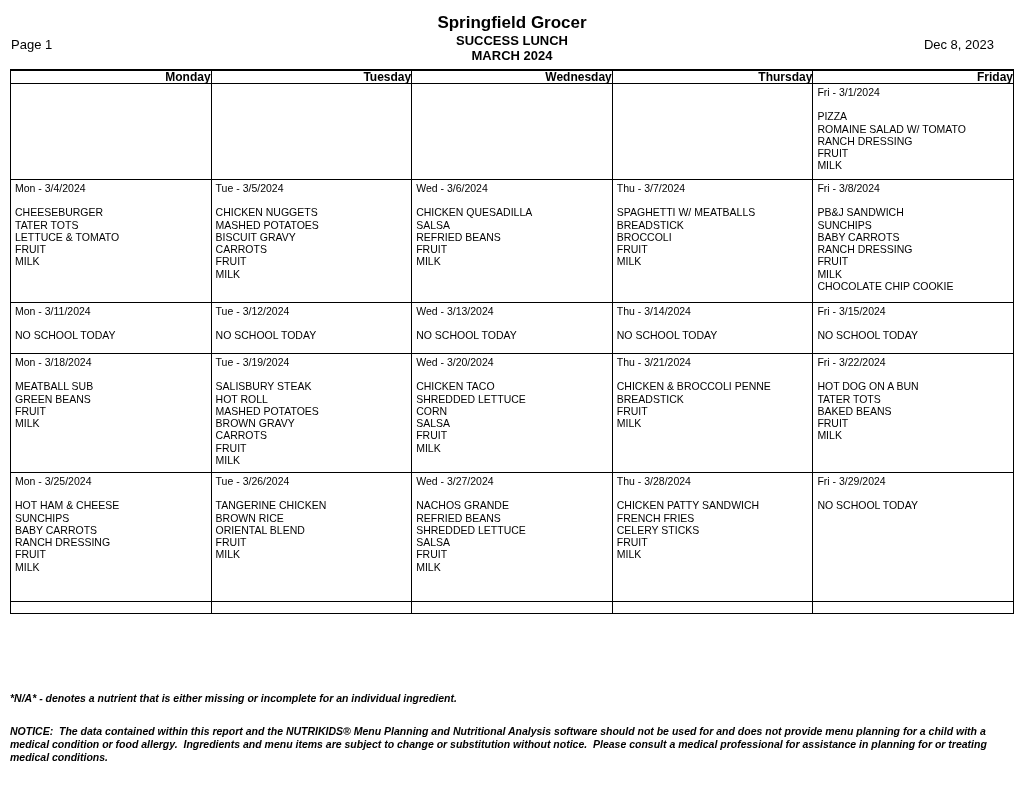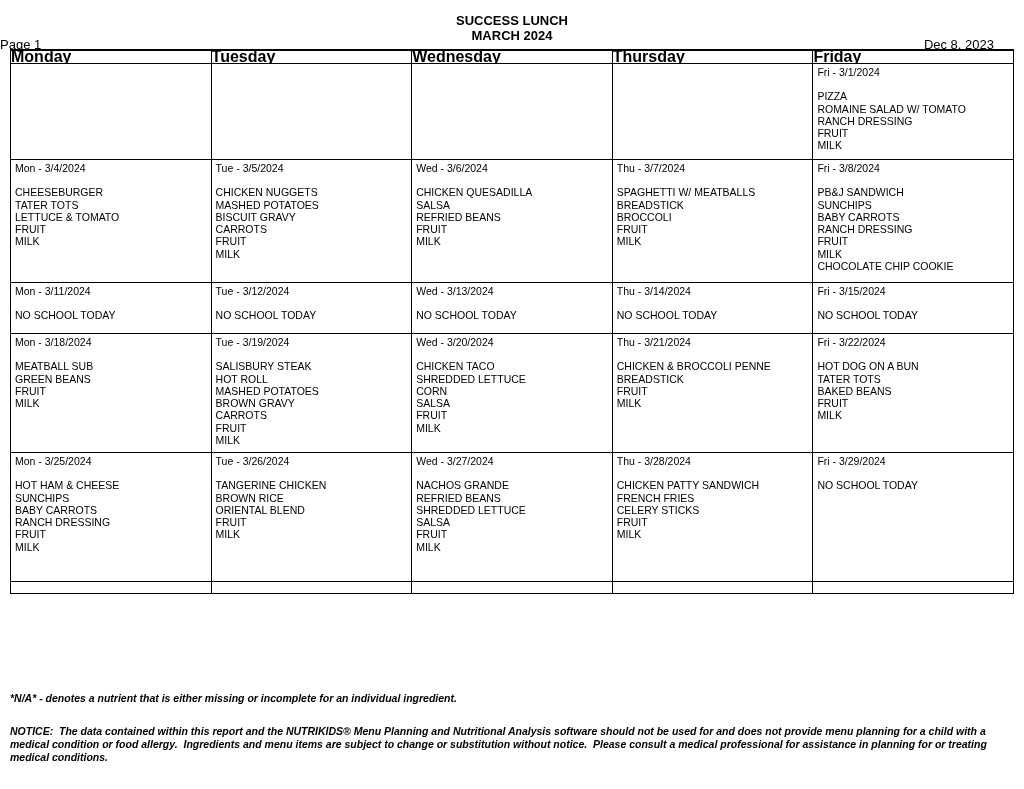--- a/index.html
+++ b/index.html
@@ -11,41 +11,41 @@
     margin: 0 auto;
     background: #ffffff;
     color: #000000;
     font-family: "Liberation Sans", sans-serif;
     overflow: hidden;
   }
   .report-header { position: relative; padding-top: 13px; text-align: center; }
   .report-title { font-size: 17px; font-weight: bold; line-height: 20px; }
   .report-subtitle { font-size: 13px; font-weight: bold; line-height: 15px; }
   .report-month { font-size: 13px; font-weight: bold; line-height: 15px; }
-  .page-number { position: absolute; left: 0; top: 37px; font-size: 13px; }
+  .page-number { position: absolute; left: 11px; top: 37px; font-size: 13px; }
   .print-date { position: absolute; right: 30px; top: 37px; font-size: 13px; }
 
   table.menu-table {
     width: 1004px;
     margin: 6px auto 0 auto;
     border-collapse: collapse;
     table-layout: fixed;
     border: 1px solid #000;
     border-top: 2px solid #000;
   }
   table.menu-table th, table.menu-table td {
     border: 1px solid #000;
     vertical-align: top;
     width: 20%;
     overflow: hidden;
   }
   th.day-header {
-    font-size: 16px;
+    font-size: 12px;
     font-weight: bold;
-    text-align: left;
+    text-align: right;
     height: 13px;
     line-height: 12px;
     padding: 0;
   }
   td.menu-cell { padding: 2px 4px; }
   .cell-date { font-size: 10.5px; line-height: 12.3px; margin-bottom: 12px; white-space: pre; }
   .cell-items { font-size: 10.5px; line-height: 12.3px; white-space: pre-line; }
   tr.row-week1 { height: 96px; }
   tr.row-week2 { height: 123px; }
   tr.row-week3 { height: 51px; }
@@ -72,20 +72,21 @@
   .note-line { white-space: pre-wrap; }
   .notice-paragraph { margin-top: 20px; white-space: pre-wrap; }
 </style>
 </head>
 <body>
 
 <div class="page">
 
   <div class="report-header">
     <div class="page-number">Page 1</div>
+    <div class="report-title">Springfield Grocer</div>
     <div class="report-subtitle">SUCCESS LUNCH</div>
     <div class="report-month">MARCH 2024</div>
     <div class="print-date">Dec 8, 2023</div>
   </div>
 
   <table class="menu-table">
     <thead>
       <tr>
         <th class="day-header">Monday</th>
         <th class="day-header">Tuesday</th>

